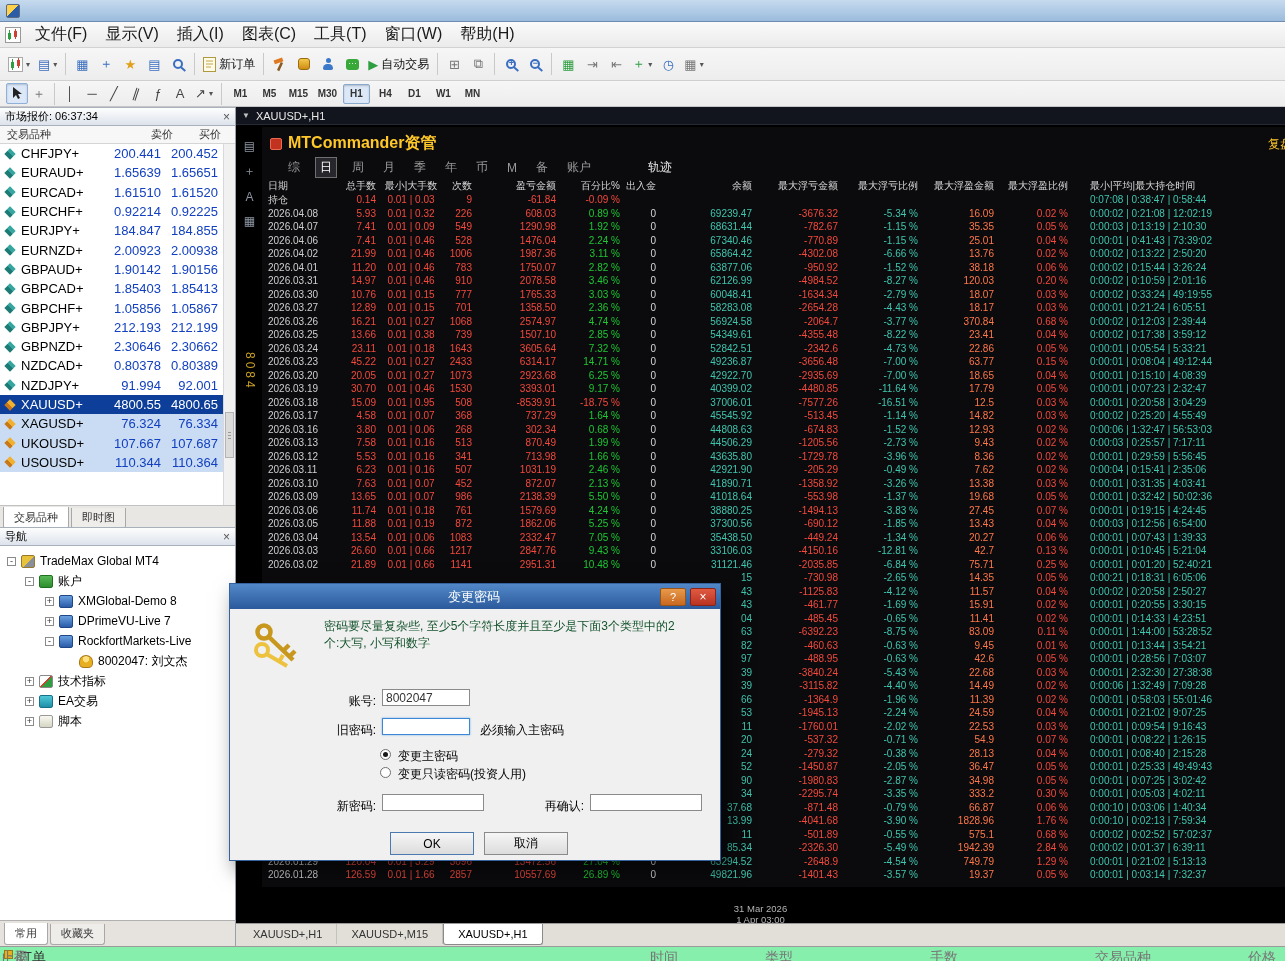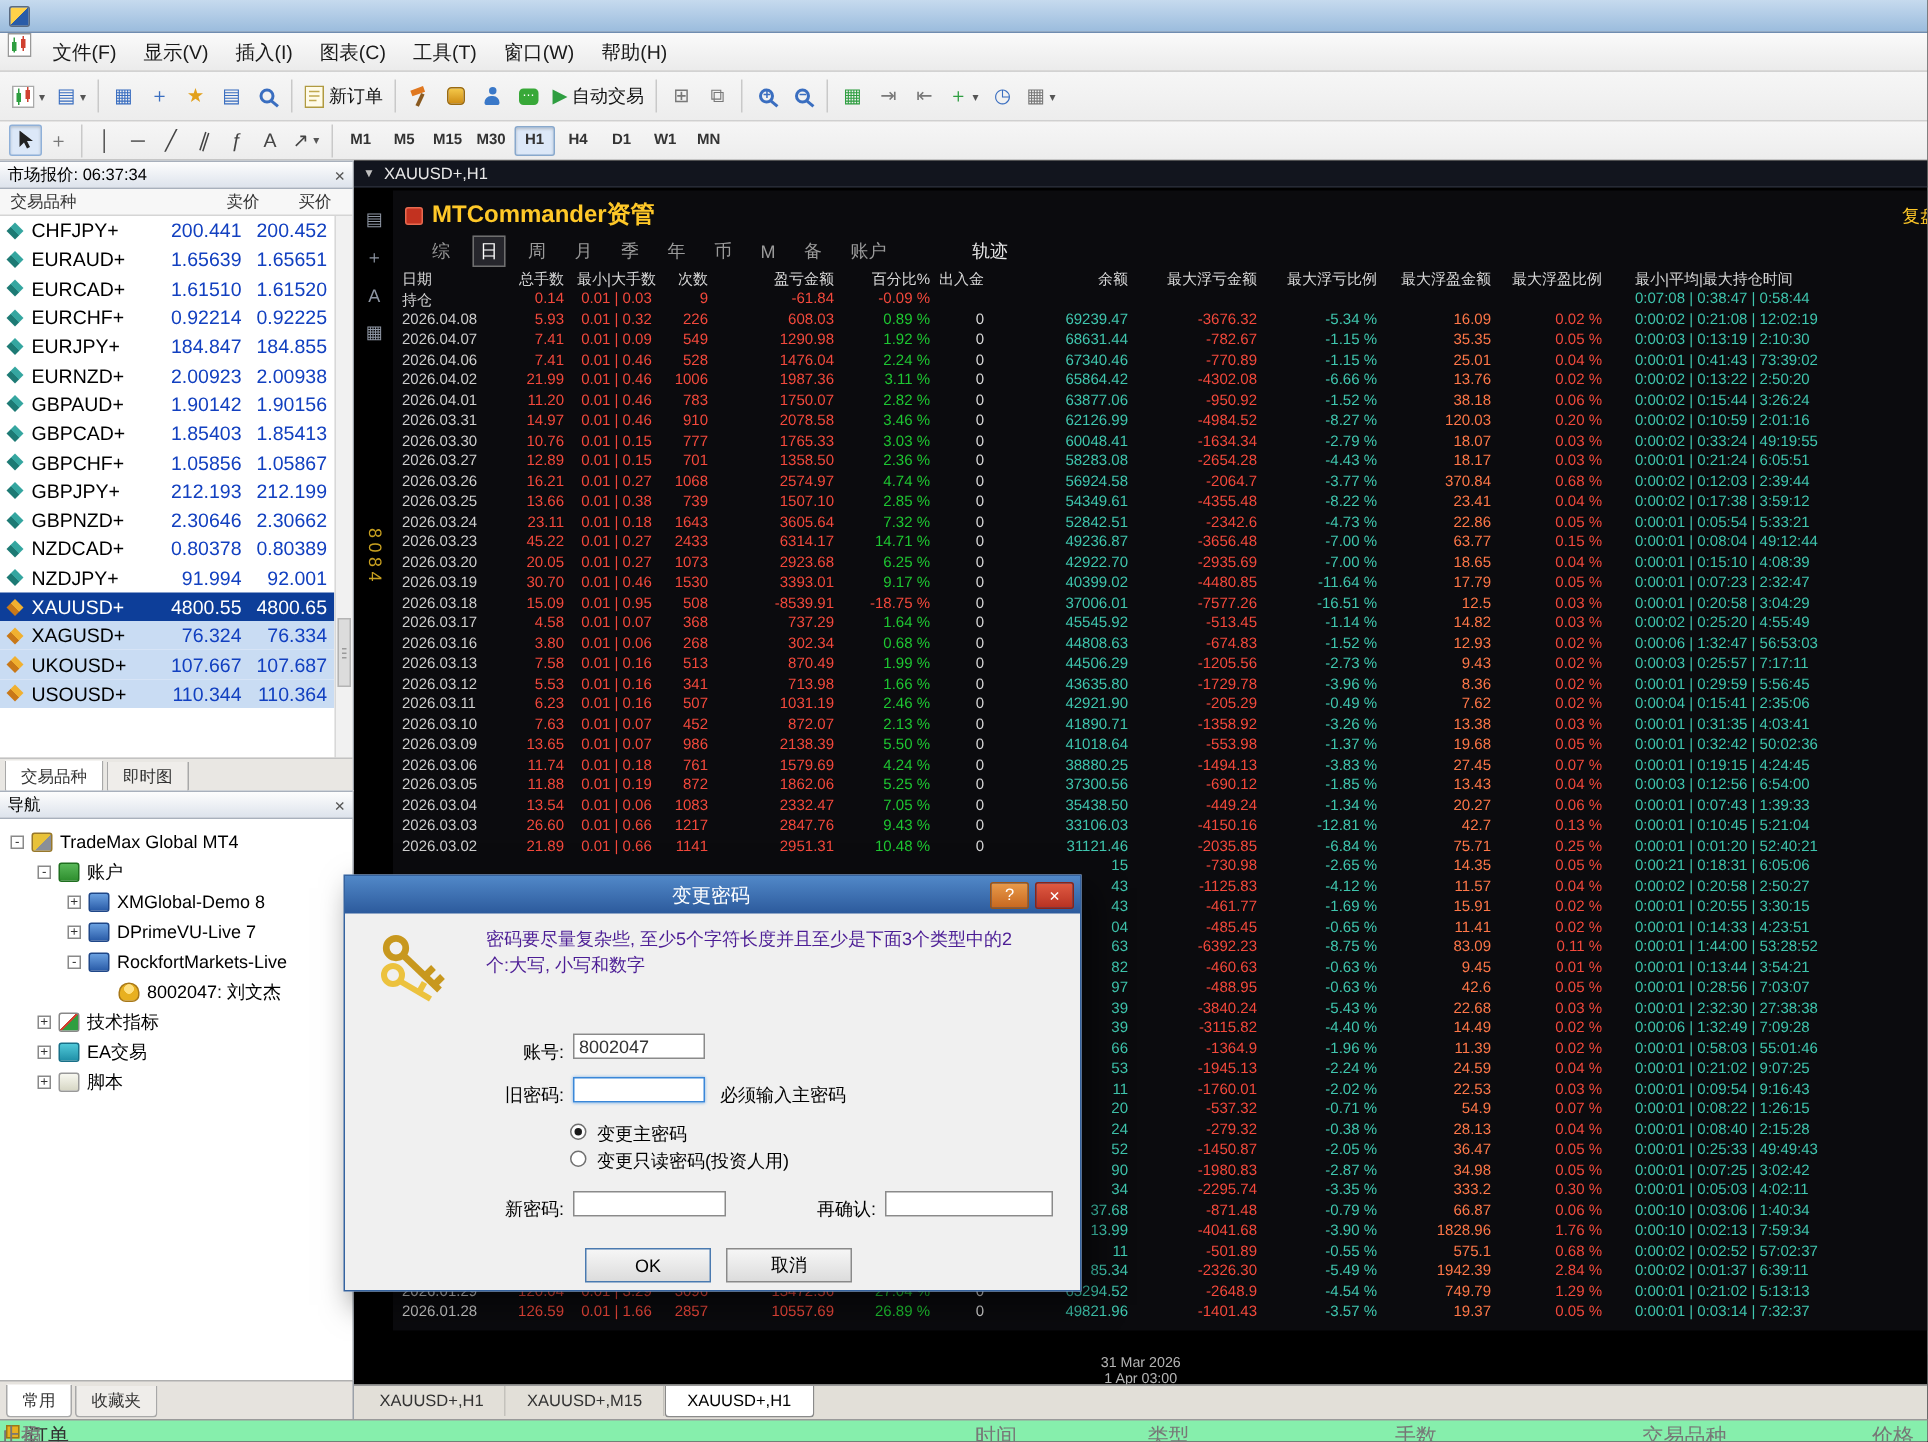--- a/index.html
+++ b/index.html
@@ -8,22 +8,22 @@
   .app *{box-sizing:border-box;white-space:nowrap;}
 
   
   .titlebar{position:absolute;left:0;top:0;right:0;height:22px;
     background:linear-gradient(#c6daee,#9bbcdd);border-bottom:1px solid #6f8cb0;
     display:flex;align-items:center;font-size:12px;color:#0a0a0a;}
   .app-ico{width:14px;height:14px;margin:0 6px;border:1px solid #5a6a80;border-radius:2px;
     background:linear-gradient(135deg,#ffd24a 50%,#2a5ca8 50%);}
   .wtitle{position:absolute;left:250px;right:20px;text-align:center;overflow:hidden;}
 
-  .menubar{position:absolute;left:0;top:22px;right:0;height:26px;display:flex;
-    background:linear-gradient(#fafafa,#ebebeb);border-bottom:1px solid #d2d2d2;font-size:13px;}
+  .menubar{position:absolute;left:0;top:22px;right:0;height:26px;display:flex;align-items:center;
+    background:linear-gradient(#fafafa,#ebebeb);border-bottom:1px solid #d2d2d2;font-size:16px;}
   .menu-item{padding:4px 9px;color:#1a1a1a;cursor:default;}
   .child-ico{margin:0 5px 0 5px;display:flex;}
 
   .tb1{position:absolute;left:0;top:48px;right:0;height:33px;display:flex;align-items:center;
     background:linear-gradient(#f6f6f6,#ededed);border-bottom:1px solid #d0d0d0;padding-left:4px;}
   .tb2{position:absolute;left:0;top:81px;right:0;height:26px;display:flex;align-items:center;
     background:linear-gradient(#f6f6f6,#ededed);border-bottom:1px solid #c6c6c6;padding-left:6px;}
   .tbtn{min-width:24px;height:24px;display:flex;align-items:center;justify-content:center;
     border:1px solid transparent;border-radius:2px;font-size:13px;color:#333;padding:0 3px;gap:3px;}
   .tb2 .tbtn{height:21px;min-width:22px;font-size:13px;color:#444;}
@@ -164,21 +164,21 @@
   
   .dlg{position:absolute;left:229px;top:583px;width:492px;height:278px;background:#f0f0f0;
     border:1px solid #35639f;box-shadow:7px 9px 20px rgba(0,0,0,.55);z-index:100;}
   .dlg-title{height:25px;background:linear-gradient(#5188c8,#2c5a9c);display:flex;align-items:center;color:#fff;font-size:13px;}
   .dlg-title .t{flex:1;text-align:center;padding-left:58px;}
   .dlg-btn{width:26px;height:18px;margin-right:4px;display:flex;align-items:center;justify-content:center;
     color:#fff;font-size:11px;border-radius:2px;}
   .help-btn{background:linear-gradient(#e89a4a,#c86820);border:1px solid #9a5418;}
   .close-btn{background:linear-gradient(#e05a42,#b83222);border:1px solid #8a2418;font-size:12px;}
   .keys{position:absolute;left:22px;top:38px;}
-  .dlg-msg{position:absolute;left:94px;top:34px;width:366px;font-size:12px;line-height:17px;color:#4c1d95;white-space:normal;}
+  .dlg-msg{position:absolute;left:94px;top:34px;width:366px;font-size:12px;line-height:17px;color:#14532d;white-space:normal;}
   .dlg-label{position:absolute;font-size:12px;color:#000;text-align:right;}
   .dlg-rlabel{position:absolute;font-size:12px;color:#000;}
   .dlg-input{position:absolute;height:17px;border:1px solid #8a8a8a;background:#fff;font-size:12px;
     padding:0 3px;font-family:inherit;color:#333;}
   .dlg-input.focused{border:1px solid #3a87d8;box-shadow:0 0 2px #7ab0e8;}
   .radio{position:absolute;width:11px;height:11px;border:1px solid #707070;border-radius:50%;background:#fff;}
   .radio.checked::after{content:'';position:absolute;left:2px;top:2px;width:5px;height:5px;border-radius:50%;background:#1a1a1a;}
   .dlg-pb{position:absolute;top:248px;width:84px;height:23px;background:linear-gradient(#f6f6f6,#dcdcdc);
     border:1px solid #8a8a8a;font-size:12px;font-family:inherit;color:#000;}
   .dlg-pb.default{border:1px solid #4a7ab0;}

